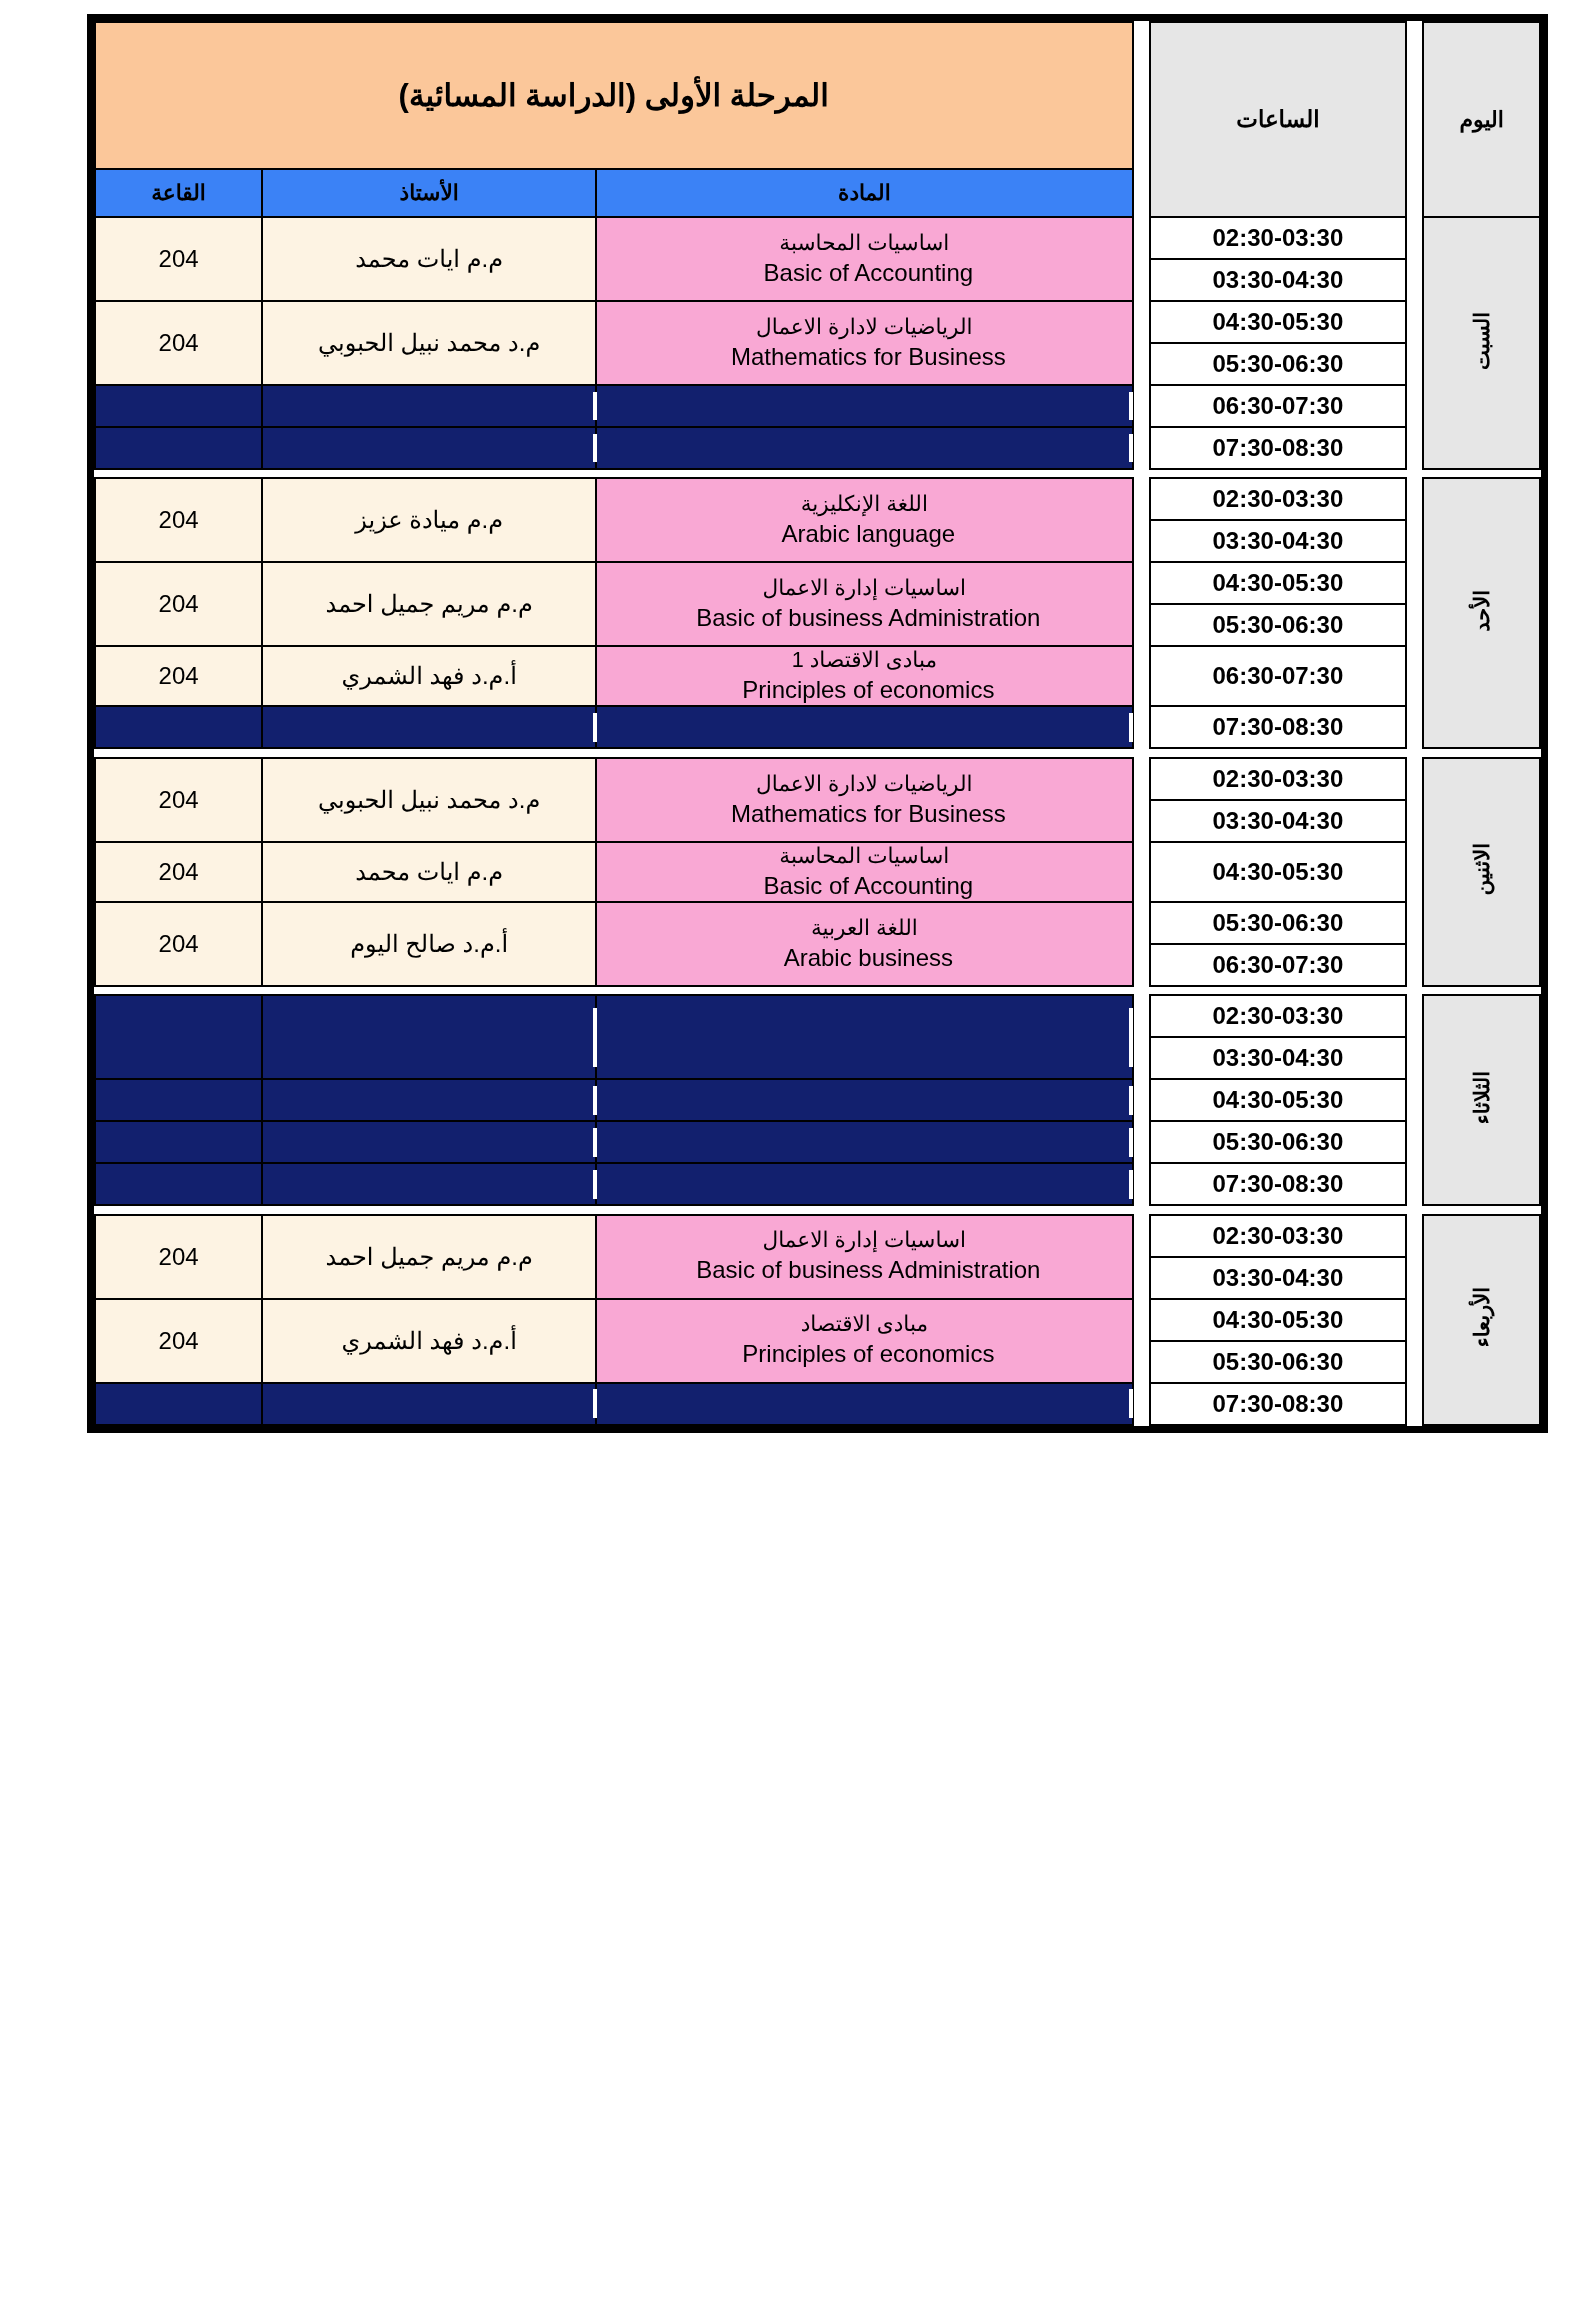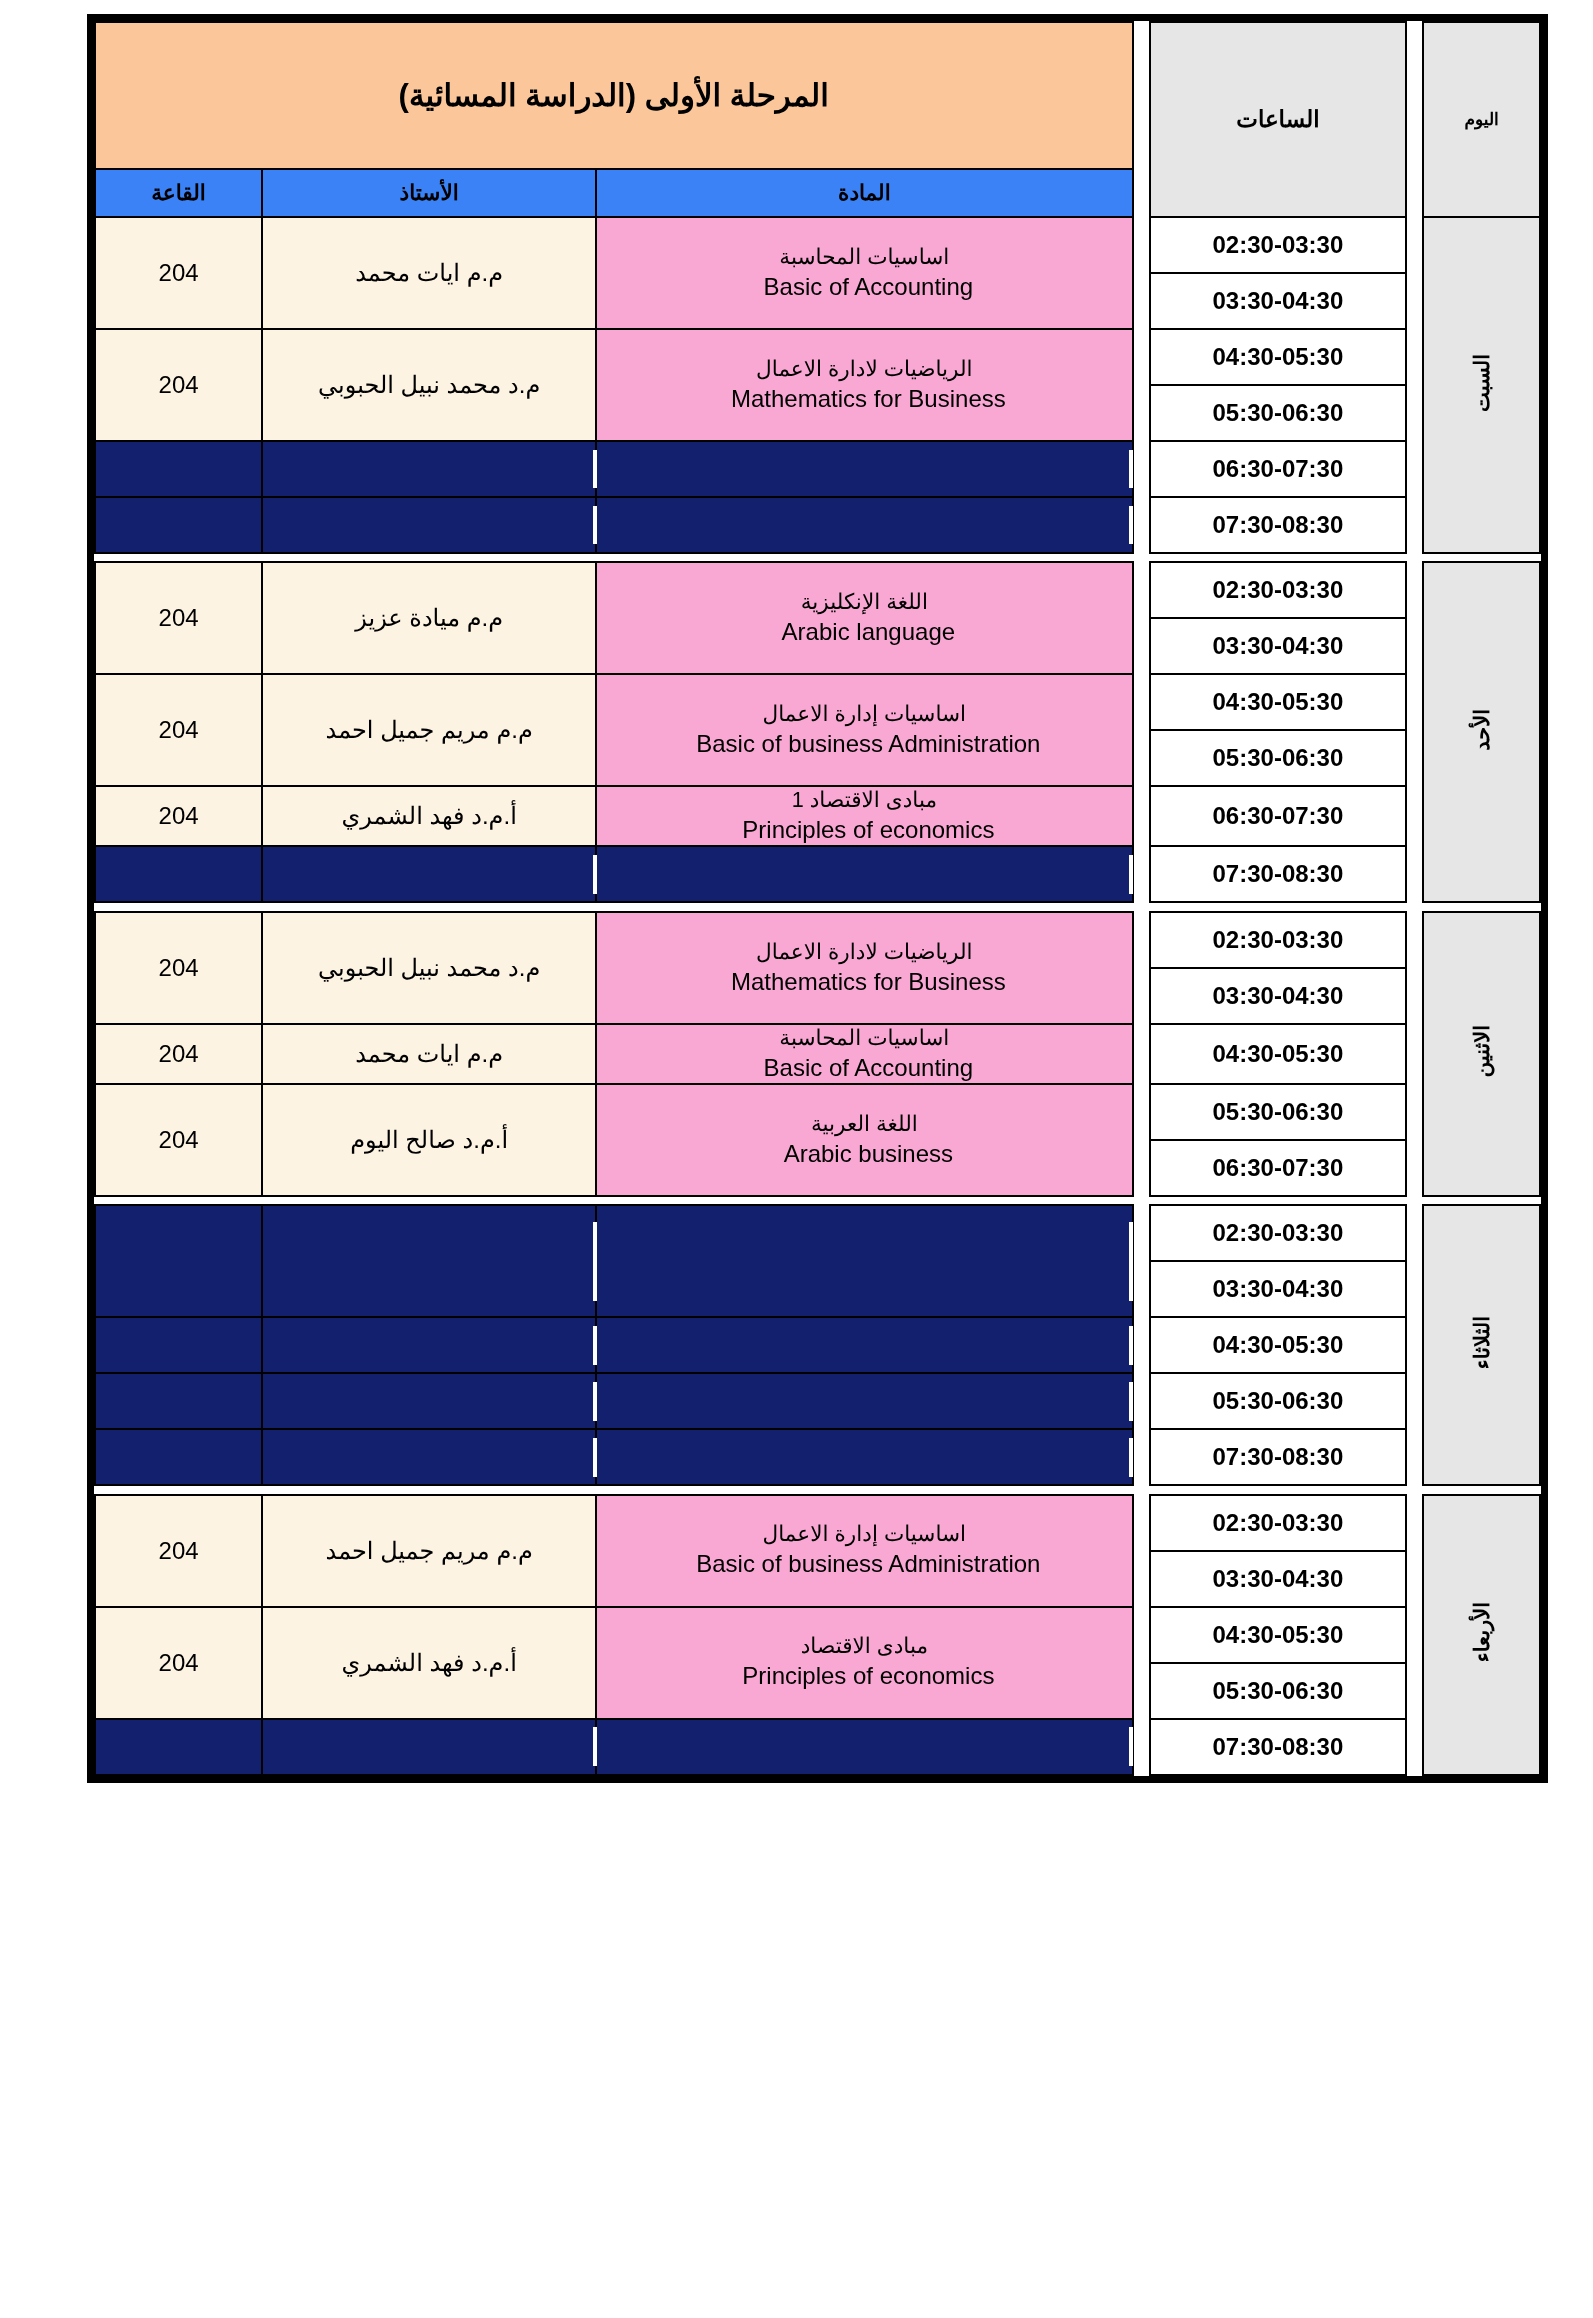--- a/index.html
+++ b/index.html
@@ -53,21 +53,21 @@
   col.c-hours { width: 255px; }
   col.c-gap2  { width: 17px; }
   col.c-subj  { width: 533px; }
   col.c-teach { width: 332px; }
   col.c-room  { width: 166px; }
 
   
   .hdr-day {
     background: #e6e6e6;
     font-weight: bold;
-    font-size: 17px;
+    font-size: 22px;
   }
   .hdr-hours {
     background: #e6e6e6;
     font-weight: bold;
     font-size: 23px;
   }
   .hdr-title {
     background: #fbc79a;
     font-weight: bold;
     font-size: 31px;
@@ -96,21 +96,21 @@
     text-orientation: mixed;
     display: inline-block;
     transform: rotate(180deg);
     white-space: nowrap;
   }
 
   .hour-cell {
     background: #ffffff;
     font-size: 24px;
     font-weight: bold;
-    height: 56px;
+    height: 42px;
     font-family: "Liberation Sans", sans-serif;
     direction: ltr;
   }
 
   .cls {
     background: #f9a8d4;
   }
   .cls .ar {
     font-size: 21.6px;
     line-height: 1.25;

